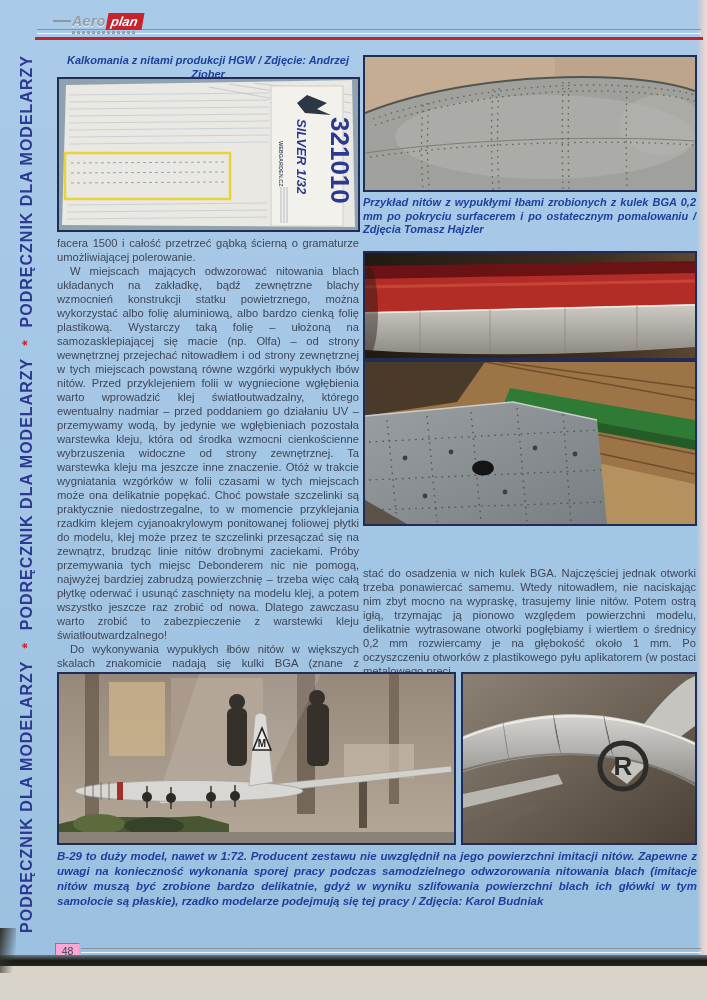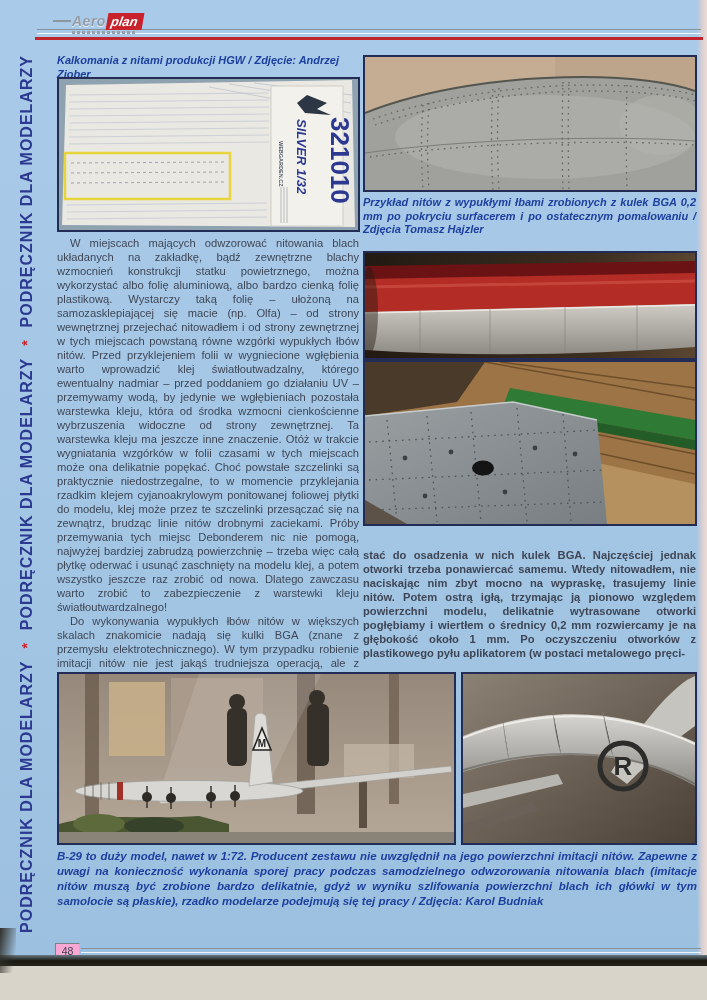--- a/index.html
+++ b/index.html
@@ -34,21 +34,21 @@
   
   #sidebar{position:absolute;left:27px;top:494px;width:0;height:0;}
   #sidebar .inner{position:absolute;transform:translate(-50%,-50%) rotate(-90deg);
         white-space:nowrap;font:bold 16px/16px "Liberation Sans",sans-serif;
         letter-spacing:1px;color:#2b3990;}
   #sidebar .sep{color:#cc2229;margin:0 12px;font-size:14px;}
 
   
   .cap{position:absolute;font:italic bold 11px/13.5px "Liberation Sans",sans-serif;
        color:#1d3f9e;text-align:justify;}
-  .cap.single{text-align:left;}
+  .cap.single{text-align:center;}
   .body-col{position:absolute;font:11.2px/14px "Liberation Sans",sans-serif;
        color:#3e4655;text-align:justify;}
   .body-col p{margin:0;text-indent:13px;}
   .body-col p.noindent{text-indent:0;}
 
   
   .photo{position:absolute;border:2px solid #232c54;box-sizing:border-box;overflow:hidden;
          background:#888;}
   .photo svg{display:block;}
 
@@ -219,24 +219,25 @@
         <circle cx="60" cy="134" r="2.4"></circle>
           <circle cx="140" cy="130" r="2.4"></circle>
       </g>
       <polygon points="0,138 42,162 0,162" fill="#5c5248"></polygon>
     </svg>
   </div>
   <div class="cap single" style="left:363px;top:529px;width:333px;">
   </div>
 
   <div class="body-col" style="left:57px;top:236px;width:302px;height:434px;">
+    <p class="noindent">facera 1500 i całość przetrzeć gąbką ścierną o gramaturze umożliwiającej polerowanie.</p>
     <p>W miejscach mających odwzorować nitowania blach układanych na zakładkę, bądź zewnętrzne blachy wzmocnień konstrukcji statku powietrznego, można wykorzystać albo folię aluminiową, albo bardzo cienką folię plastikową. Wystarczy taką folię – ułożoną na samozasklepiającej się macie (np. Olfa) – od strony wewnętrznej przejechać nitowadłem i od strony zewnętrznej w tych miejscach powstaną równe wzgórki wypukłych łbów nitów. Przed przyklejeniem folii w wygniecione wgłębienia warto wprowadzić klej światłoutwadzalny, którego ewentualny nadmiar – przed poddaniem go działaniu UV – przemywamy wodą, by jedynie we wgłębieniach pozostała warstewka kleju, która od środka wzmocni cienkościenne wybrzuszenia widoczne od strony zewnętrznej. Ta warstewka kleju ma jeszcze inne znaczenie. Otóż w trakcie wygniatania wzgórków w folii czasami w tych miejscach może ona delikatnie popękać. Choć powstałe szczelinki są praktycznie niedostrzegalne, to w momencie przyklejania rzadkim klejem cyjanoakrylowym ponitowanej foliowej płytki do modelu, klej może przez te szczelinki przesączać się na zewnątrz, brudząc linie nitów drobnymi zaciekami. Próby przemywania tych miejsc Debonderem nic nie pomogą, najwyżej bardziej zabrudzą powierzchnię – trzeba więc całą płytkę oderwać i usunąć zaschnięty na modelu klej, a potem wszystko jeszcze raz zrobić od nowa. Dlatego zawczasu warto zrobić to zabezpieczenie z warstewki kleju światłoutwardzalnego!</p>
     <p>Do wykonywania wypukłych łbów nitów w większych skalach znakomicie nadają się kulki BGA (znane z przemysłu elektrotechnicznego). W tym przypadku robienie imitacji nitów nie jest jakąś trudniejsza operacją, ale z pewnością bardziej czasochłonną. Jeśli w zestawie producent przewidział coś w rodzaju imitacji nitów w postaci otworków (jak ma to miejsce w niektórych modelach produkowanych przez Trumpetera) można je spróbować wykorzy-</p>
   </div>
-  <div class="body-col" style="left:363px;top:548px;width:333px;height:130px;font-weight:bold;">
+  <div class="body-col" style="left:363px;top:566px;width:333px;height:130px;">
     <p class="noindent">stać do osadzenia w nich kulek BGA. Najczęściej jednak otworki trzeba ponawiercać samemu. Wtedy nitowadłem, nie naciskając nim zbyt mocno na wypraskę, trasujemy linie nitów. Potem ostrą igłą, trzymając ją pionowo względem powierzchni modelu, delikatnie wytrasowane otworki pogłębiamy i wiertłem o średnicy 0,2 mm rozwiercamy je na głębokość około 1 mm. Po oczyszczeniu otworków z plastikowego pyłu aplikatorem (w postaci metalowego pręci-</p>
   </div>
 
   <div class="photo" style="left:57px;top:672px;width:399px;height:173px;">
     <svg width="395" height="169" viewBox="0 0 395 169">
       <defs>
         <linearGradient id="hall" x1="0" y1="0" x2="0" y2="1">
           <stop offset="0" stop-color="#96897b"></stop>
             <stop offset="1" stop-color="#b5a898"></stop>
         </linearGradient>

